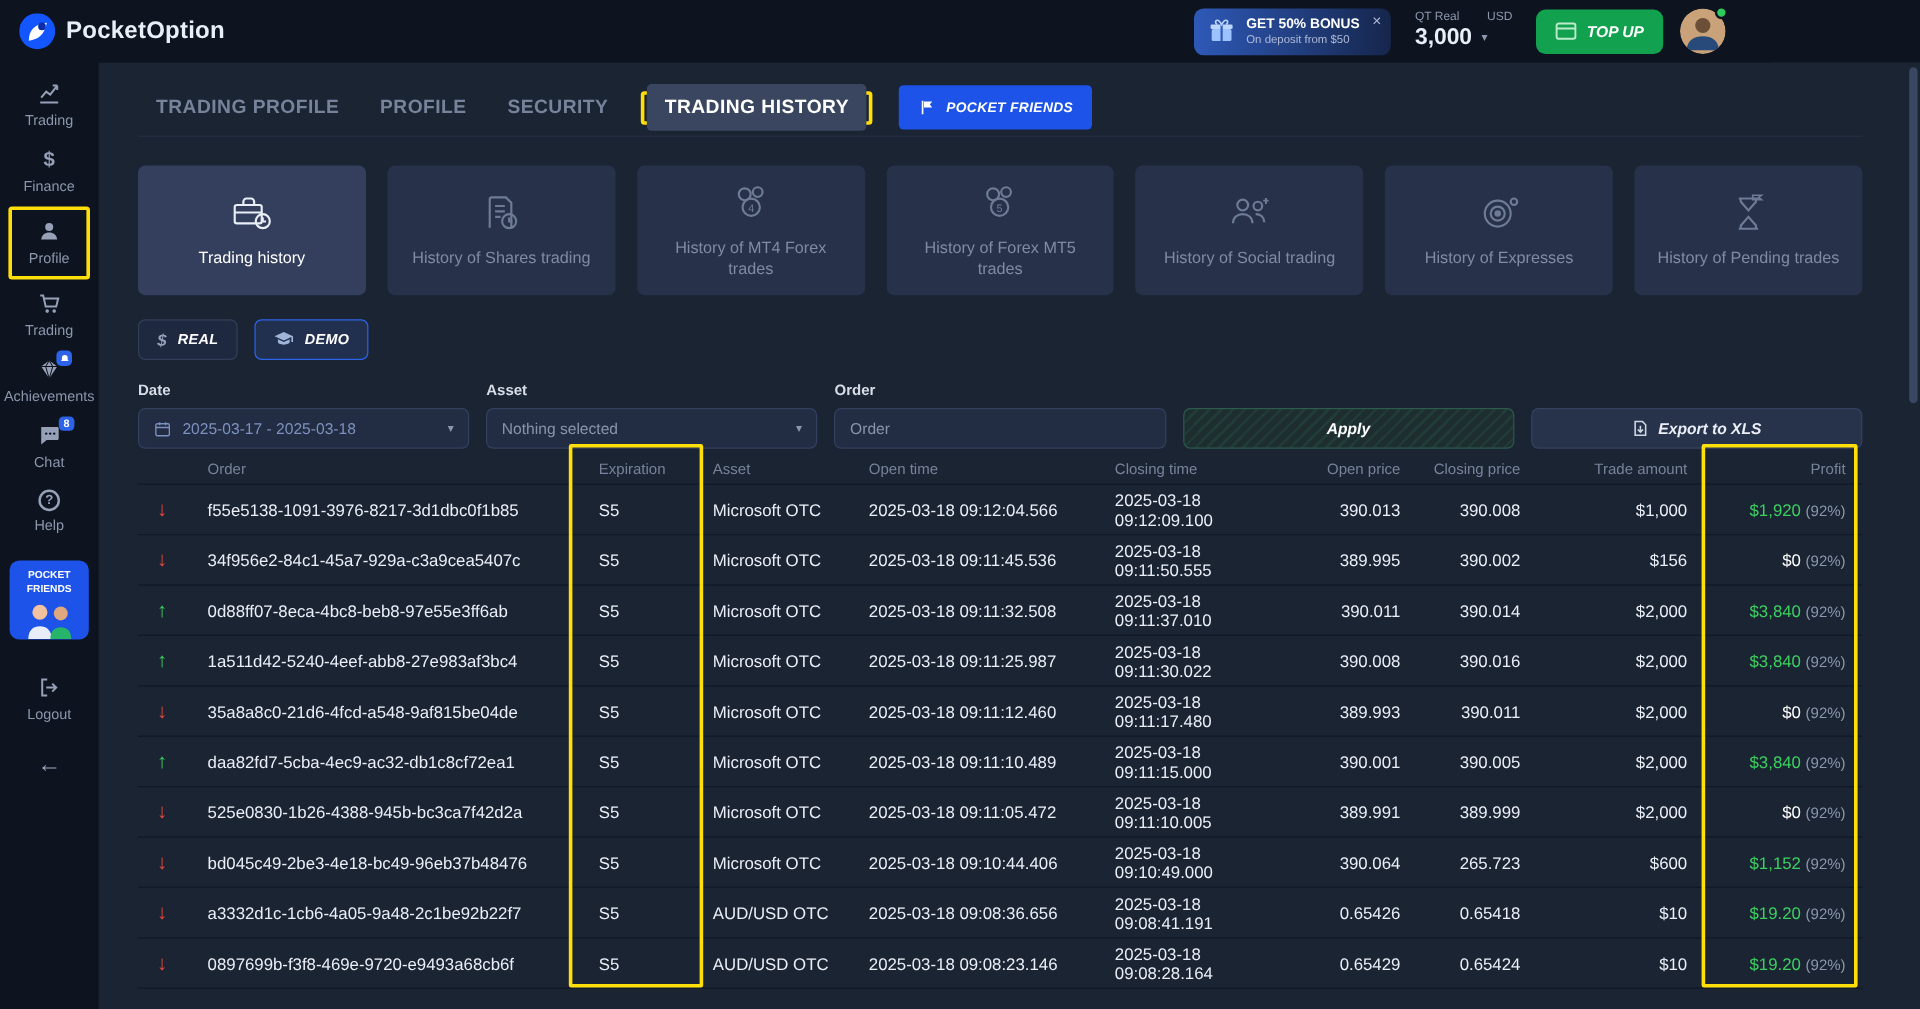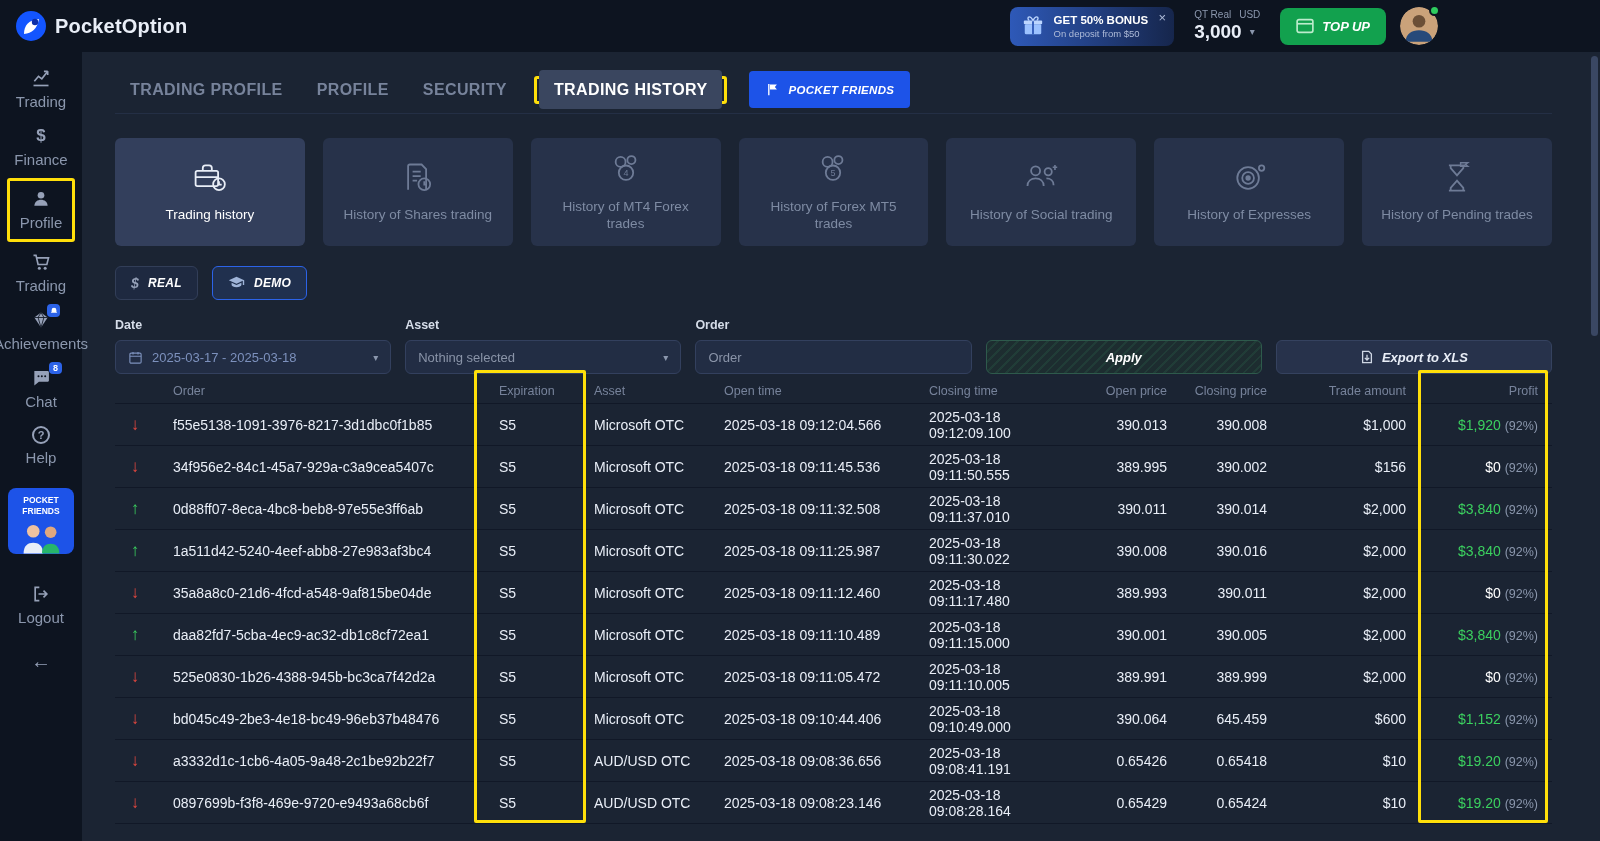--- a/index.html
+++ b/index.html
@@ -18,33 +18,33 @@
   .topbar{position:absolute;top:0;left:0;width:1476px;height:52px;background:var(--bg-dark);display:flex;align-items:center;padding:0 38px 0 16px;z-index:20;}
   .logo{display:flex;align-items:center;gap:9px;}
   .brand{font-size:20px;font-weight:bold;letter-spacing:.2px;}
   .topbar-spacer{flex:1;}
   .topbar-right{display:flex;align-items:center;gap:14px;padding-left:44px;}
   .promo{position:relative;display:flex;align-items:center;gap:10px;background:linear-gradient(90deg,#2e59b8,#16264c);border-radius:8px;padding:7px 26px 7px 12px;min-width:160px;}
   .promo-title{font-size:11.5px;font-weight:bold;color:#fff;}
   .promo-sub{font-size:9.5px;color:#aebbd8;margin-top:2px;}
   .promo-close{position:absolute;top:3px;right:8px;color:#aebbd8;font-size:13px;cursor:pointer;}
   .balance{display:flex;flex-direction:column;align-items:flex-start;line-height:1.15;cursor:pointer;padding:0 6px;}
-  .balance-top{font-size:10px;color:var(--muted2);display:flex;gap:8px;}
+  .balance-top{font-size:10px;color:var(--muted2);display:flex;gap:23px;}
   .balance-main{font-size:19px;font-weight:bold;display:flex;align-items:center;gap:8px;}
   .chev{font-size:10px;color:var(--muted2);}
   .topup{display:flex;align-items:center;gap:8px;background:#12a14e;border:none;border-radius:8px;height:37px;padding:0 16px;color:#fff;font-weight:bold;font-size:13px;}
   .avatar{position:relative;width:38px;height:38px;border-radius:50%;overflow:visible;cursor:pointer;}
   .avatar svg{border-radius:50%;}
   .avatar-badge{position:absolute;top:-2px;right:-2px;width:11px;height:11px;background:#2ecb5e;border-radius:50%;border:2px solid var(--bg-dark);}
 
   
   .sidebar{position:absolute;top:52px;left:0;width:82px;bottom:0;background:var(--bg-dark);display:flex;flex-direction:column;align-items:center;padding-top:8px;z-index:15;}
   .side-item{position:relative;display:flex;flex-direction:column;align-items:center;gap:5px;width:74px;padding:8px 0;color:var(--muted2);cursor:pointer;}
   .si-icon{width:20px;height:20px;color:#96a1b8;}
-  .si-label{font-size:15px;}
+  .si-label{font-size:12px;}
   .help-circle{width:18px;height:18px;border:2px solid #96a1b8;border-radius:50%;display:grid;place-items:center;font-size:11px;font-weight:bold;color:#96a1b8;}
   .badge-num{position:absolute;top:2px;right:16px;background:var(--accent-blue);color:#fff;font-size:9px;font-weight:bold;border-radius:4px;padding:1px 4px;}
   .ach-badge{position:absolute;top:2px;right:18px;width:13px;height:13px;background:var(--accent-blue);border-radius:4px;display:grid;place-items:center;}
   .yellow-wrap{border:3px solid var(--yellow);border-radius:3px;margin:2px 0;}
   .pf-tile{width:66px;height:66px;background:var(--blue);border-radius:8px;margin-top:14px;display:flex;flex-direction:column;justify-content:space-between;align-items:center;padding:7px 3px 0;cursor:pointer;}
   .pf-tile-label{font-size:8.5px;font-weight:bold;color:#fff;text-align:center;line-height:1.25;}
   .side-logout{margin-top:22px;}
   .side-back{margin-top:16px;font-size:20px;color:#96a1b8;cursor:pointer;}
 
   
@@ -475,21 +475,21 @@
     </div>
 
     <div class="tr tr-grid">
       <span class="arrow" data-dir="down"></span>
       <span class="c-order">bd045c49-2be3-4e18-bc49-96eb37b48476</span>
       <span class="cl">S5</span>
       <span class="cl">Microsoft OTC</span>
       <span class="cl">2025-03-18 09:10:44.406</span>
       <span class="cl">2025-03-18 09:10:49.000</span>
       <span class="num">390.064</span>
-      <span class="num">645.459</span>
+      <span class="num">265.723</span>
       <span class="num">$600</span>
       <span class="num profit" data-win="true"><span class="p-amt">$1,152</span> <span class="p-pct">(92%)</span></span>
     </div>
 
     <div class="tr tr-grid">
       <span class="arrow" data-dir="down"></span>
       <span class="c-order">a3332d1c-1cb6-4a05-9a48-2c1be92b22f7</span>
       <span class="cl">S5</span>
       <span class="cl">AUD/USD OTC</span>
       <span class="cl">2025-03-18 09:08:36.656</span>

